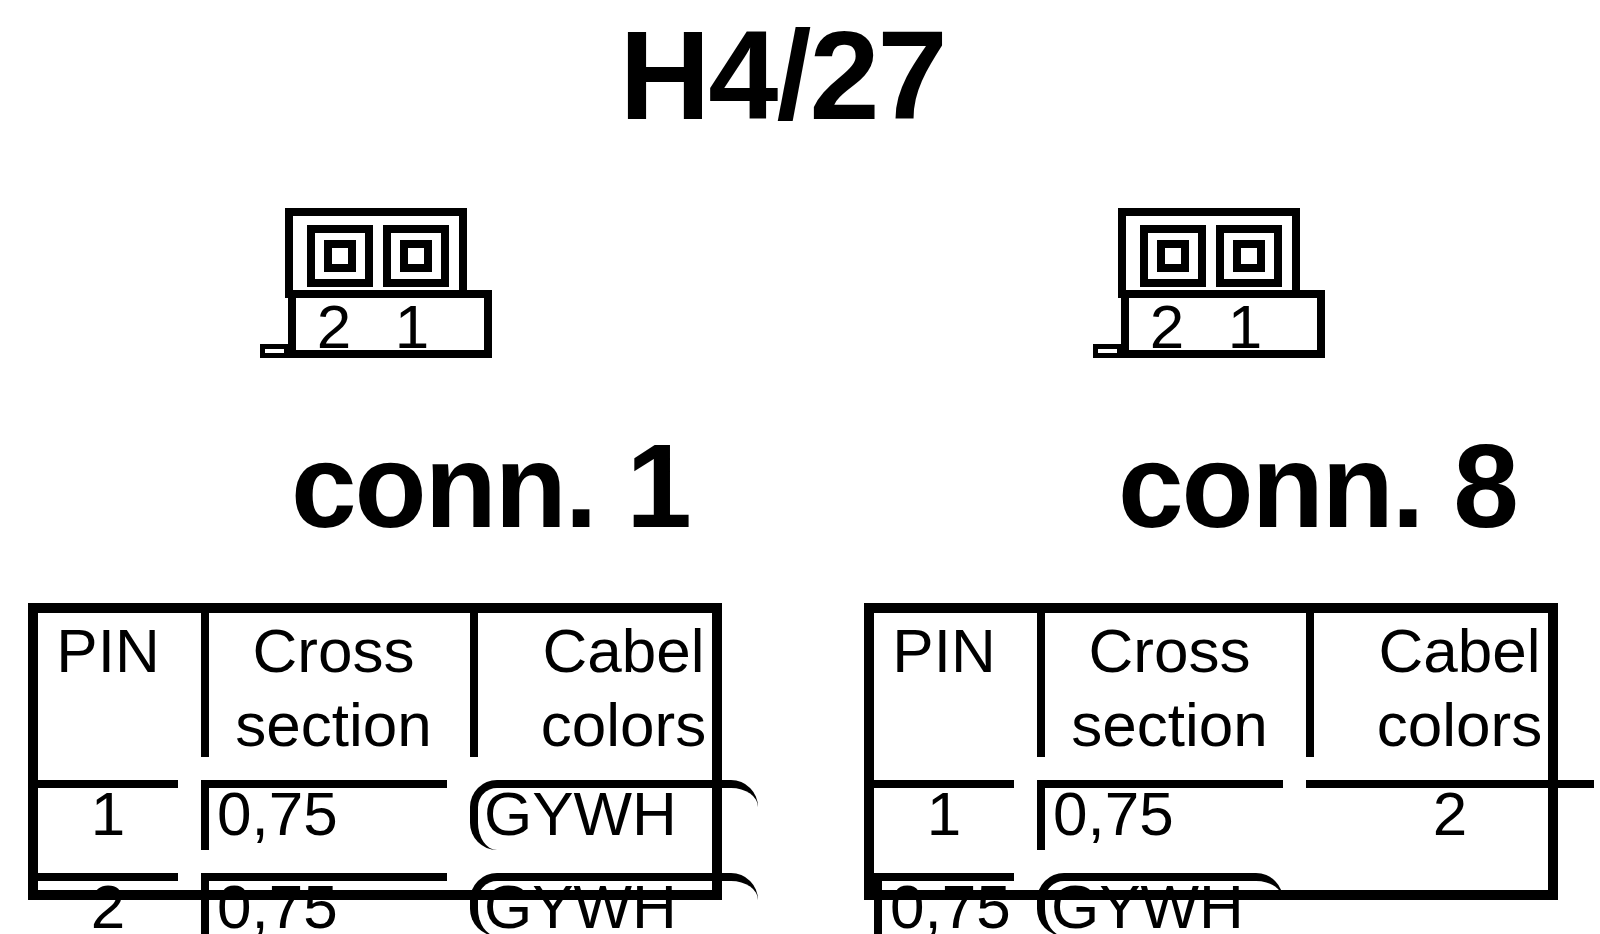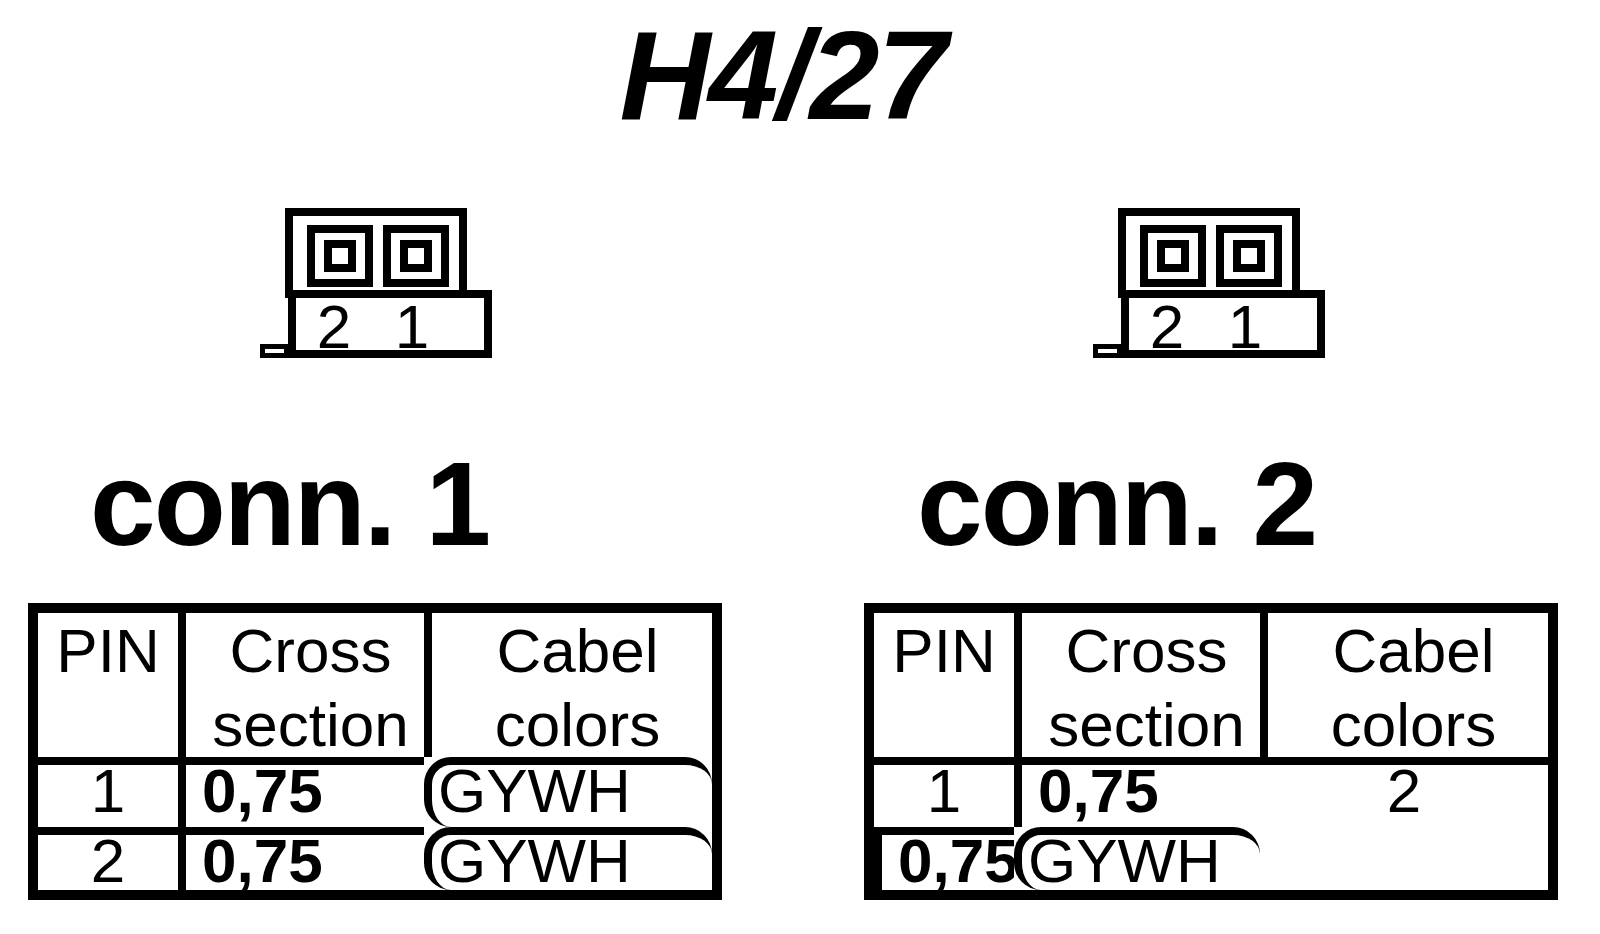--- a/index.html
+++ b/index.html
@@ -2,21 +2,21 @@
 <html><head>
 <meta charset="utf-8">
 <style>
   * { margin:0; padding:0; box-sizing:border-box; }
   html,body { width:1600px; height:934px; background:#ffffff; overflow:hidden; }
   body { position:relative; font-family:"Liberation Sans", sans-serif; color:#000; }
 
   .page-title {
     position:absolute; left:0; top:13px; width:1565px;
     text-align:center; font-size:126px; font-weight:bold;
-    letter-spacing:-2px; line-height:1; white-space:nowrap;font-style:italic;
+    letter-spacing:-2px; line-height:1; white-space:nowrap;
   }
 
   
   .connector { position:absolute; top:205px; width:240px; height:158px; }
   .connector.c1 { left:257px; }
   .connector.c2 { left:1090px; }
 
   .conn-top {
     position:absolute; left:28px; top:3px; width:182px; height:90px;
     border:8px solid #000; background:#fff;
@@ -40,45 +40,46 @@
   }
   .pin-num {
     position:absolute; top:91px; width:60px; text-align:center;
     font-size:62px; line-height:62px;
   }
   .pin-num.p2 { left:47px; }
   .pin-num.p1 { left:125px; }
 
   
   .conn-label {
-    position:absolute; top:445px; width:600px; text-align:left;
+    position:absolute; top:427px; width:600px; text-align:right;
     font-size:118px; font-weight:bold; letter-spacing:-2px;
     line-height:1; white-space:nowrap;
   }
   .conn-label.l1 { left:90px; }
   .conn-label.l2 { left:917px; }
 
   
   .pinout-table {
     position:absolute; top:603px; width:694px; height:297px;
     border:10px solid #000; background:#fff;
     display:grid;
     grid-template-columns:140px 246px 288px;
     grid-template-rows:144px 70px 63px;
+    gap:23px;
   }
   .pinout-table.t1 { left:28px; }
   .pinout-table.t2 { left:864px; }
 
   .cell { font-size:62px; overflow:hidden; }
   .cell.colb { border-left:8px solid #000;padding-left:11px; }
   .cell.rowb { border-top:8px solid #000; }
   .cell.h { text-align:center; line-height:74px; padding-top:1px; }
   .cell.d { line-height:46px; padding-top:3px; }
   .cell.d.pin { text-align:center; }
-  .cell.d.cs  { padding-left:16px;font-weight:bold; }
+  .cell.d.cs  { padding-left:8px; }
   .cell.d.cc  { padding-left:6px;border-radius:27px; }
 </style>
 </head>
 <body>
 
 <div class="page-title">H4/27</div>
 
 <div class="connector c1">
   <div class="conn-top"></div>
   <div class="cavity left">
@@ -101,21 +102,21 @@
   <div class="cavity right">
     <div class="cavity-inner"></div>
   </div>
   <div class="conn-bottom"></div>
   <div class="conn-tab"></div>
   <span class="pin-num p2">2</span>
   <span class="pin-num p1">1</span>
 </div>
 
 <div class="conn-label l1">conn. 1</div>
-<div class="conn-label l2">conn. 2</div>
+<div class="conn-label l2">conn. 8</div>
 
 <div class="pinout-table t1">
   <div class="cell h">PIN</div>
   <div class="cell h colb">Cross section</div>
   <div class="cell h colb">Cabel colors</div>
 
   <div class="cell d rowb pin">1</div>
   <div class="cell d rowb colb cs">0,75</div>
   <div class="cell d rowb colb cc">GYWH</div>
 

